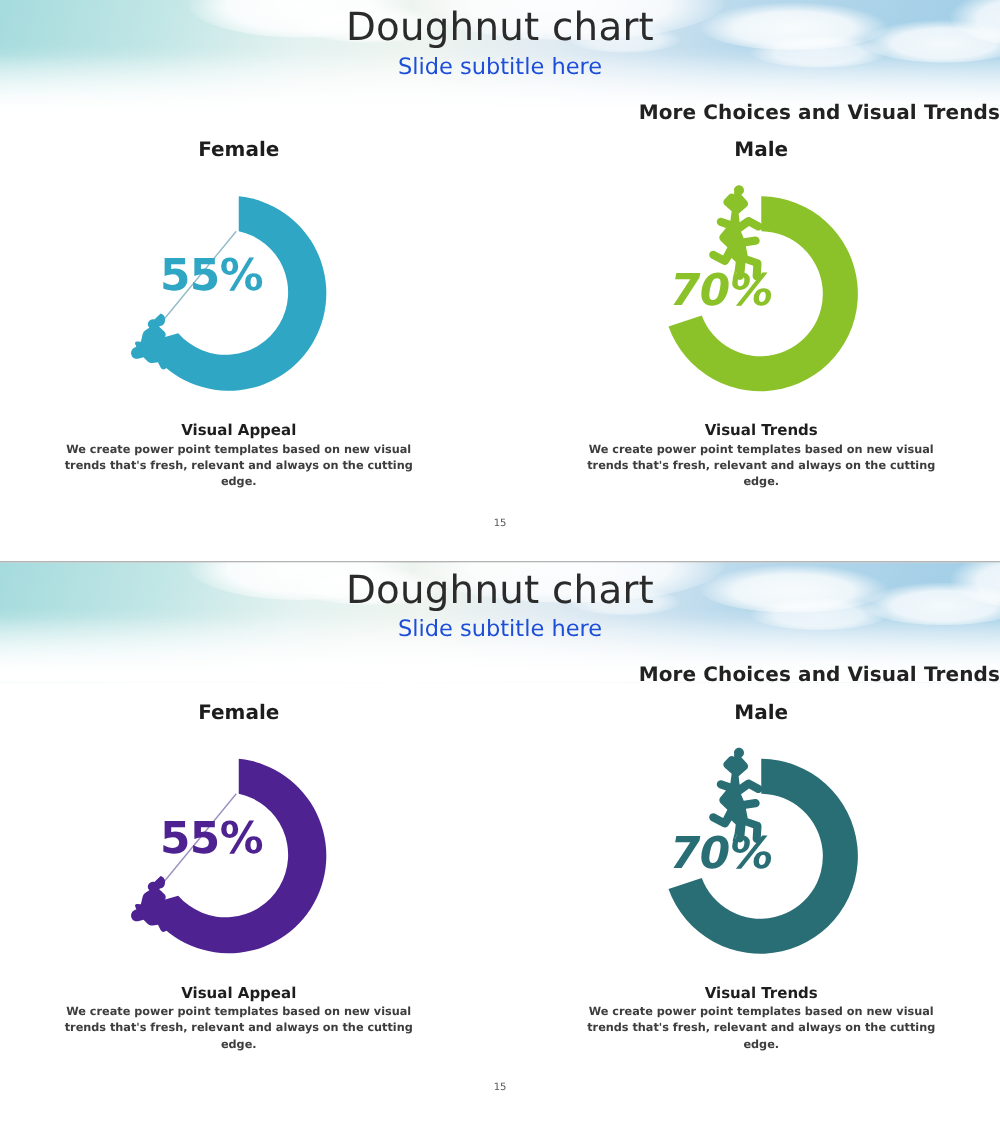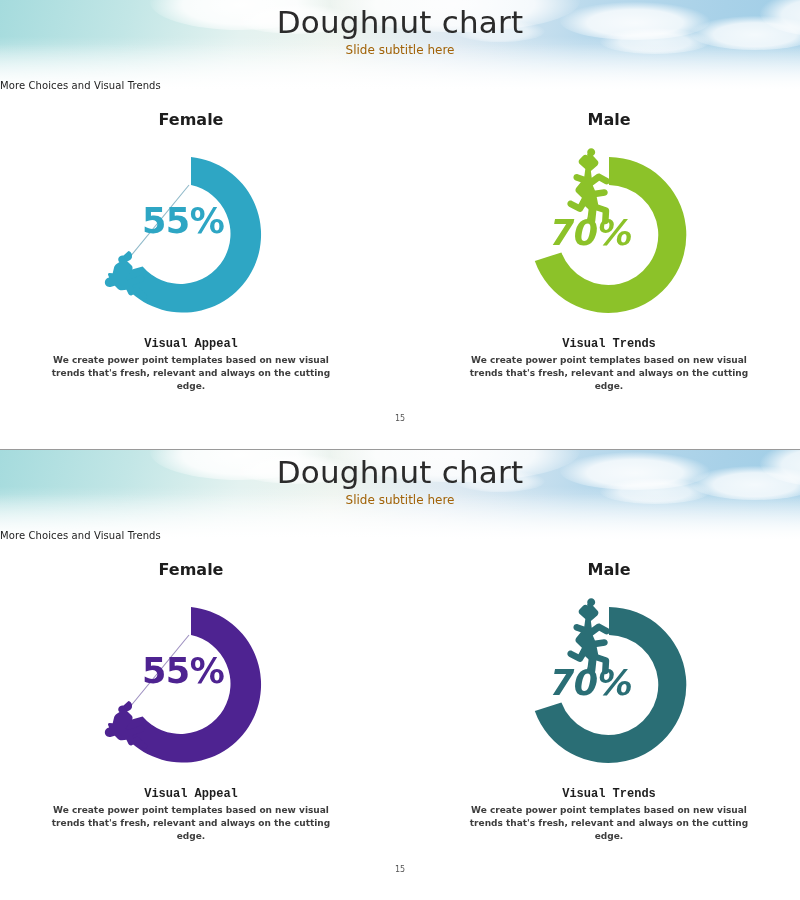--- a/index.html
+++ b/index.html
@@ -54,55 +54,53 @@
   
   .title {
     position: absolute; left: 0; right: 0; top: 4px;
     text-align: center;
     font-size: 31px; font-weight: 400; color: #2b2b2b;
     letter-spacing: .2px;
   }
   .subtitle {
     position: absolute; left: 0; right: 0; top: 43px;
     text-align: center;
-    font-size: 12px; font-weight: 400; color: #a16207;
+    font-size: 18px; font-weight: 400; color: #1d4ed8;
   }
   .section-head {
     position: absolute; left: 0; right: 0; top: 80px;
-    text-align: left;
-    font-size: 10px; font-weight: normal; color: #222222;
+    text-align: right;
+    font-size: 16px; font-weight: bold; color: #222222;
     letter-spacing: .1px;
   }
 
   
   .charts {
     position: absolute; left: 0; right: 0; top: 110px;
     display: flex; justify-content: center; gap: 118px;
   }
   .chart-col { width: 300px; display: flex; flex-direction: column; align-items: center; }
   .chart-title {
     font-size: 16px; font-weight: bold; color: #1d1d1d;
     margin-bottom: 6px;
   }
   .donut-wrap { position: relative; width: 230px; height: 200px; }
   .donut-wrap svg { display: block; width: 230px; height: 200px; overflow: visible; }
   .pct {
     position: absolute;
     font-size: 35px; font-weight: bold;
     letter-spacing: -.5px;
-    margin-left: 14px;
   }
   .pct-left  { left: 52px; top: 66px; }
   .pct-right { left: 42px; top: 78px; font-style: italic; }
 
   .caption { width: 280px; text-align: center; margin-top: 2px; }
   .caption-title {
     font-size: 12px; font-weight: bold; color: #1d1d1d;
     margin-bottom: 3px;
-    font-family: Liberation Mono, monospace;
   }
   .caption-body {
     font-size: 9px; line-height: 1.45; color: #3d3d3d; font-weight: bold;
   }
 
   .page-num {
     position: absolute; left: 0; right: 0; bottom: 26px;
     text-align: center; font-size: 8px; color: #555555;
   }
 </style>

